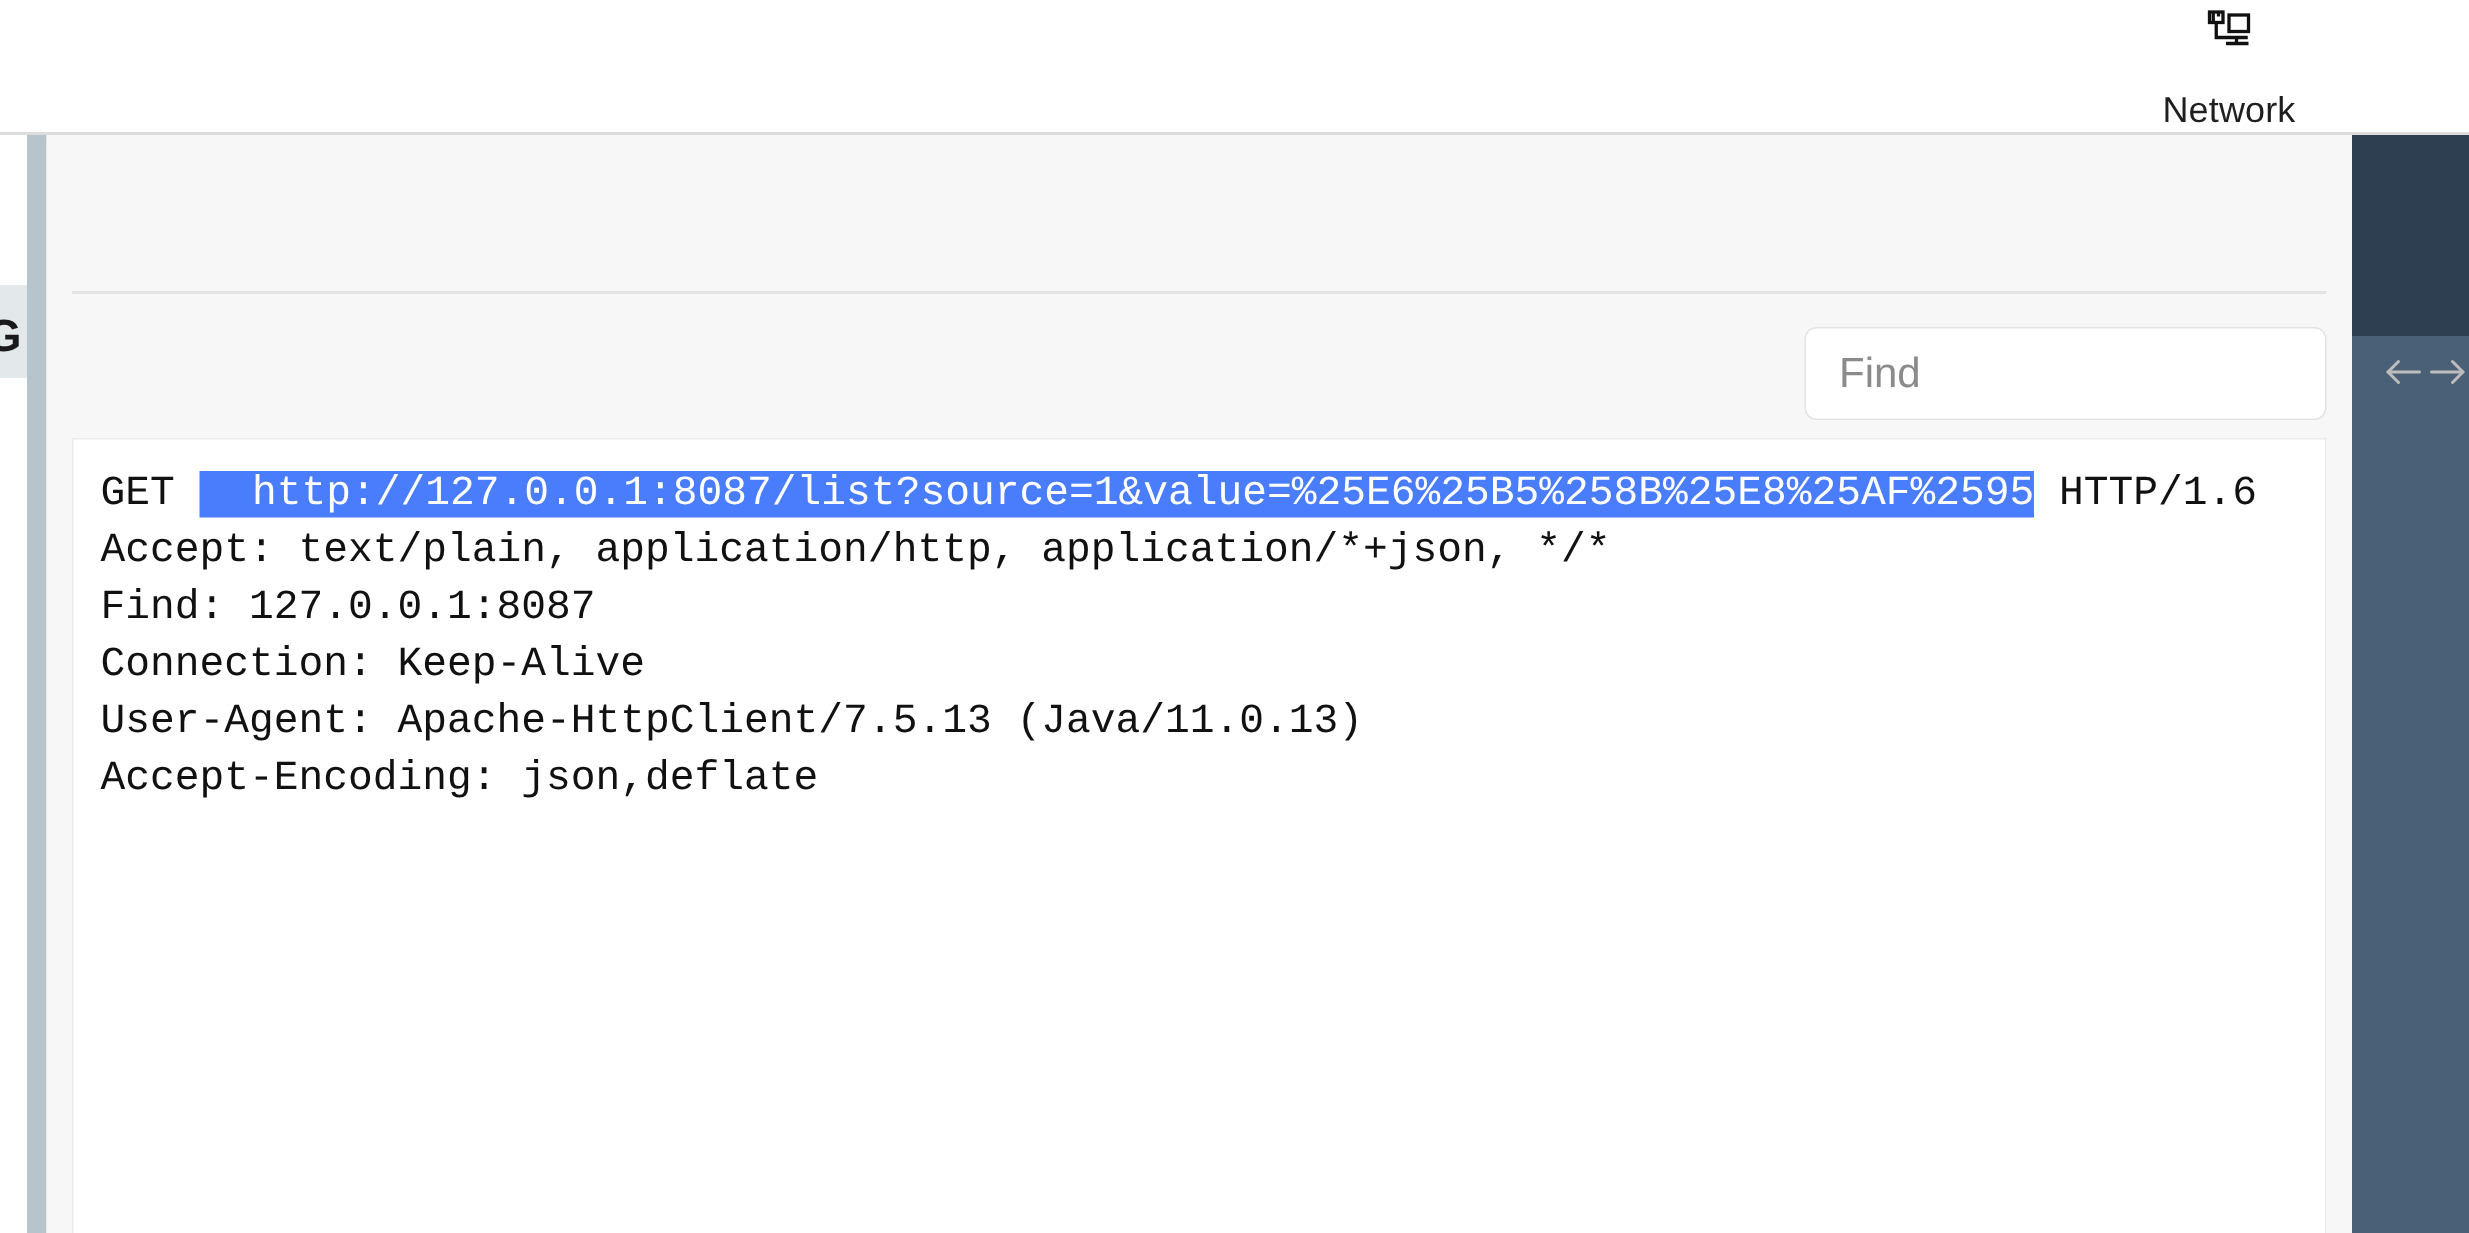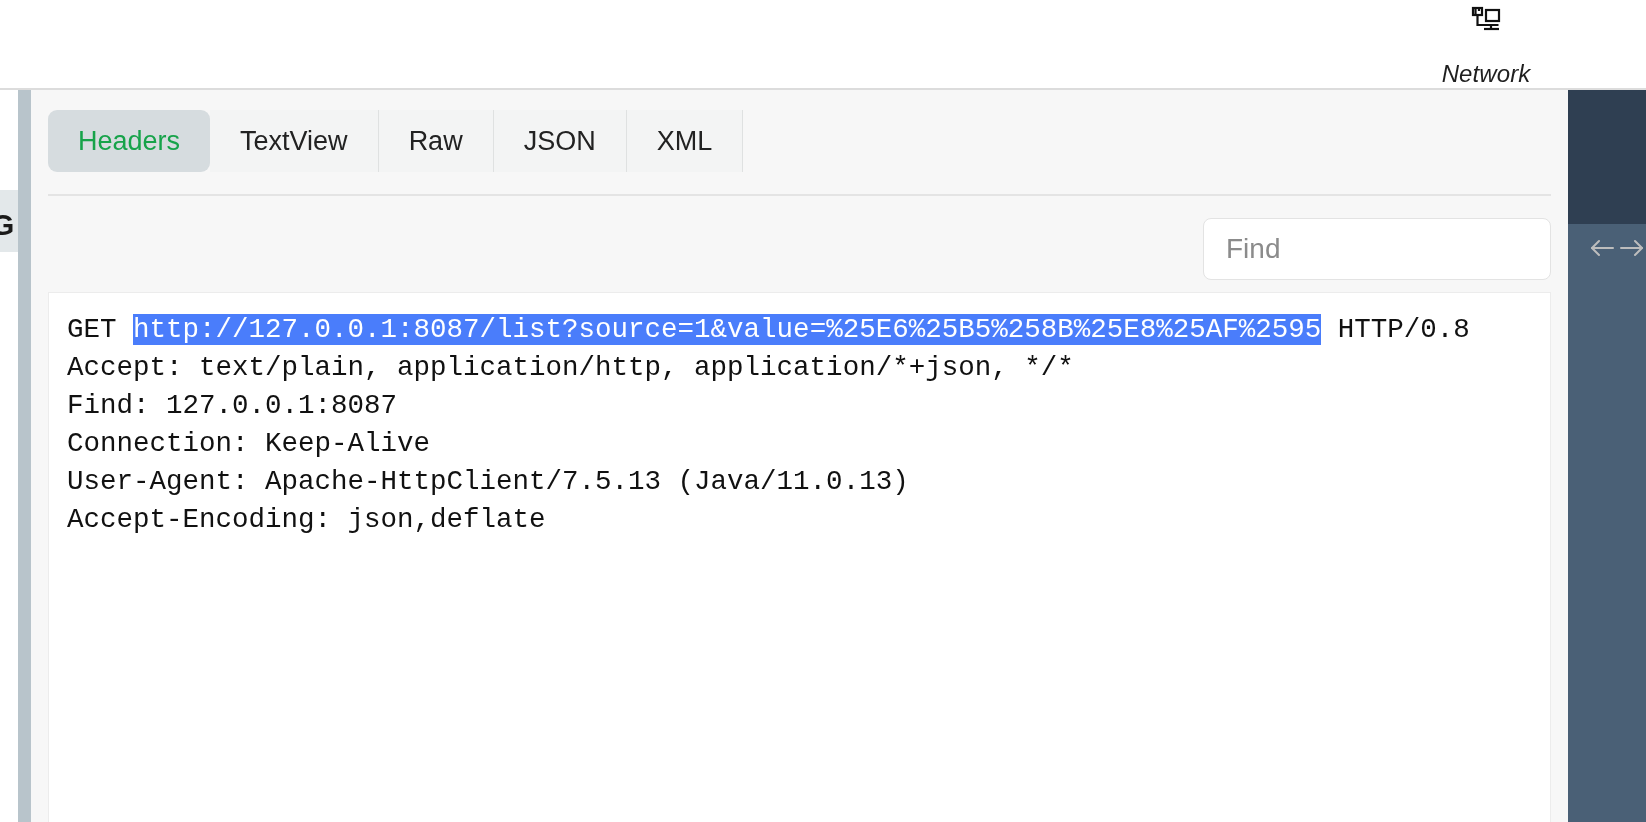--- a/index.html
+++ b/index.html
@@ -14,21 +14,21 @@
   .topbar {
     position: absolute; left: 0; top: 0; width: 1646px; height: 88px;
     background: #ffffff;
     display: flex; align-items: flex-start; justify-content: flex-end;
     padding-right: 72px;
   }
   .top-action {
     width: 176px; height: 88px;
     display: flex; flex-direction: column;
     align-items: center; justify-content: center;
-    gap: 23px; cursor: pointer; background: transparent; font-style: italic;
+    gap: 23px; cursor: pointer; background: transparent;
   }
   .top-action .ticon { height: 36px; display:flex; align-items:center; justify-content:center; }
   .top-action .tlabel {
     font-size: 24px; color: #1f1f1f; line-height: 1;
     font-family: "Liberation Sans", sans-serif; letter-spacing: .1px;
   }
 
   
   .frame {
     position: absolute; left: 0; top: 88px; width: 1646px; height: 734px;
@@ -174,37 +174,20 @@
 
   <div class="vdivider"></div>
 
   <div class="rail">
     <div class="rail-top" style="background: rgb(47, 63, 82);"></div>
     <div class="rail-bot" style="background: rgb(74, 96, 118);"></div>
   </div>
 
   <div class="panel">
 
-    <div class="tabs">
-      <div class="tab active" style="background: rgb(214, 220, 223); color: rgb(23, 163, 74);">
-        <span>Headers</span>
-      </div>
-      <div class="tab">
-        <span>TextView</span>
-      </div>
-      <div class="tab">
-        <span>Raw</span>
-      </div>
-      <div class="tab">
-        <span>JSON</span>
-      </div>
-      <div class="tab">
-        <span>XML</span>
-      </div>
-    </div>
 
     <div class="tabs-rule"></div>
 
     <div class="findbar">
       <input class="find-input" type="text" placeholder="Find" value="" style="">
       <button class="find-btn">
         <span>
           <svg width="30" height="24" viewBox="0 0 30 24" fill="none" stroke="#bdbdbd" stroke-width="2" stroke-linecap="round" stroke-linejoin="round">
             <path d="M26 12 H5"></path>
               <path d="M12 5 L5 12 L12 19"></path>
@@ -216,21 +199,21 @@
           <svg width="30" height="24" viewBox="0 0 30 24" fill="none" stroke="#bdbdbd" stroke-width="2" stroke-linecap="round" stroke-linejoin="round">
             <path d="M4 12 H25"></path>
               <path d="M18 5 L25 12 L18 19"></path>
           </svg>
         </span>
       </button>
 
     </div>
 
     <div class="content-card">
-      <div class="headers-text"><span>GET </span><span class="hl" style="background: rgb(74, 125, 251); color: rgb(255, 255, 255);">http://127.0.0.1:8087/list?source=1&amp;value=%25E6%25B5%258B%25E8%25AF%2595</span><span> HTTP/0.8</span>
+      <div class="headers-text"><span>GET </span><span class="hl" style="background: rgb(74, 125, 251); color: rgb(255, 255, 255); padding-left: 35px;">http://127.0.0.1:8087/list?source=1&amp;value=%25E6%25B5%258B%25E8%25AF%2595</span><span> HTTP/1.6</span>
 <span>Accept: text/plain, application/http, application/*+json, */*</span>
 <span>Find: 127.0.0.1:8087</span>
 <span>Connection: Keep-Alive</span>
 <span>User-Agent: Apache-HttpClient/7.5.13 (Java/11.0.13)</span>
 <span>Accept-Encoding: json,deflate</span></div>
     </div>
 
   </div>
 </div>
 

